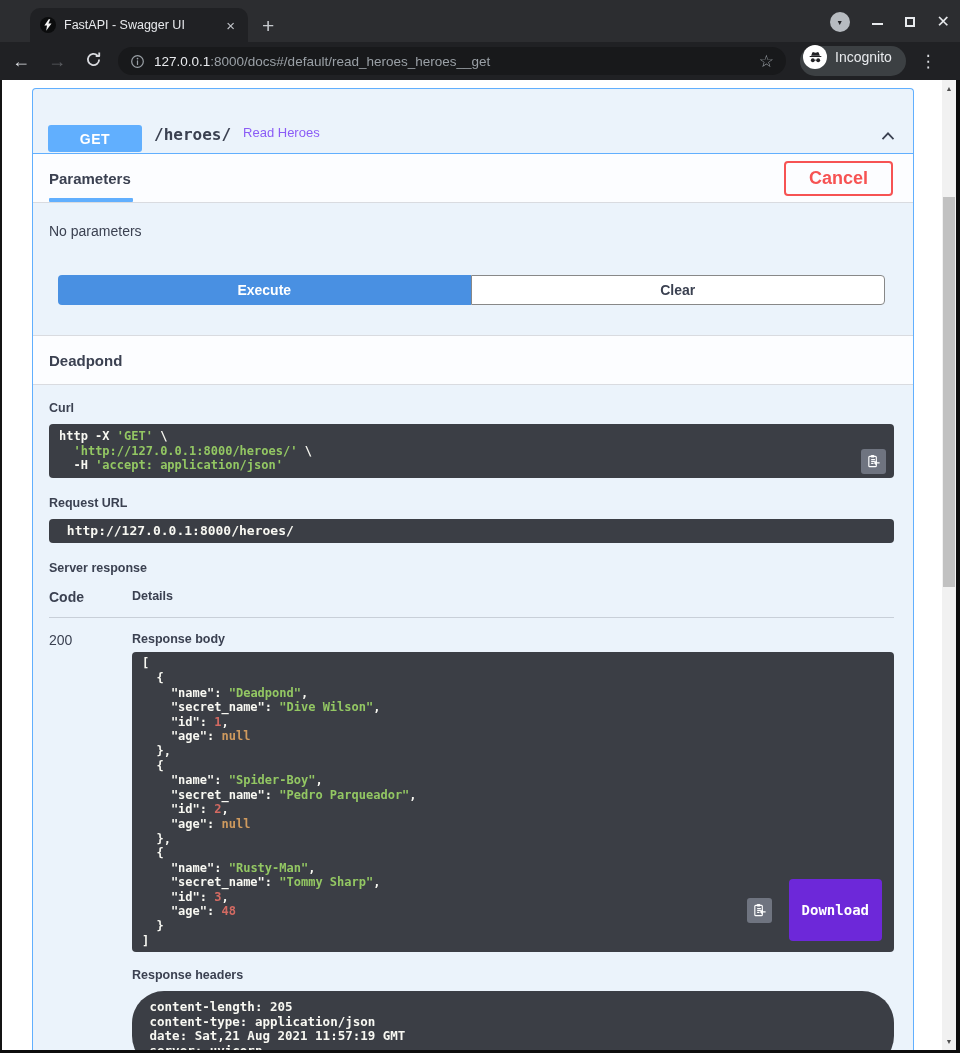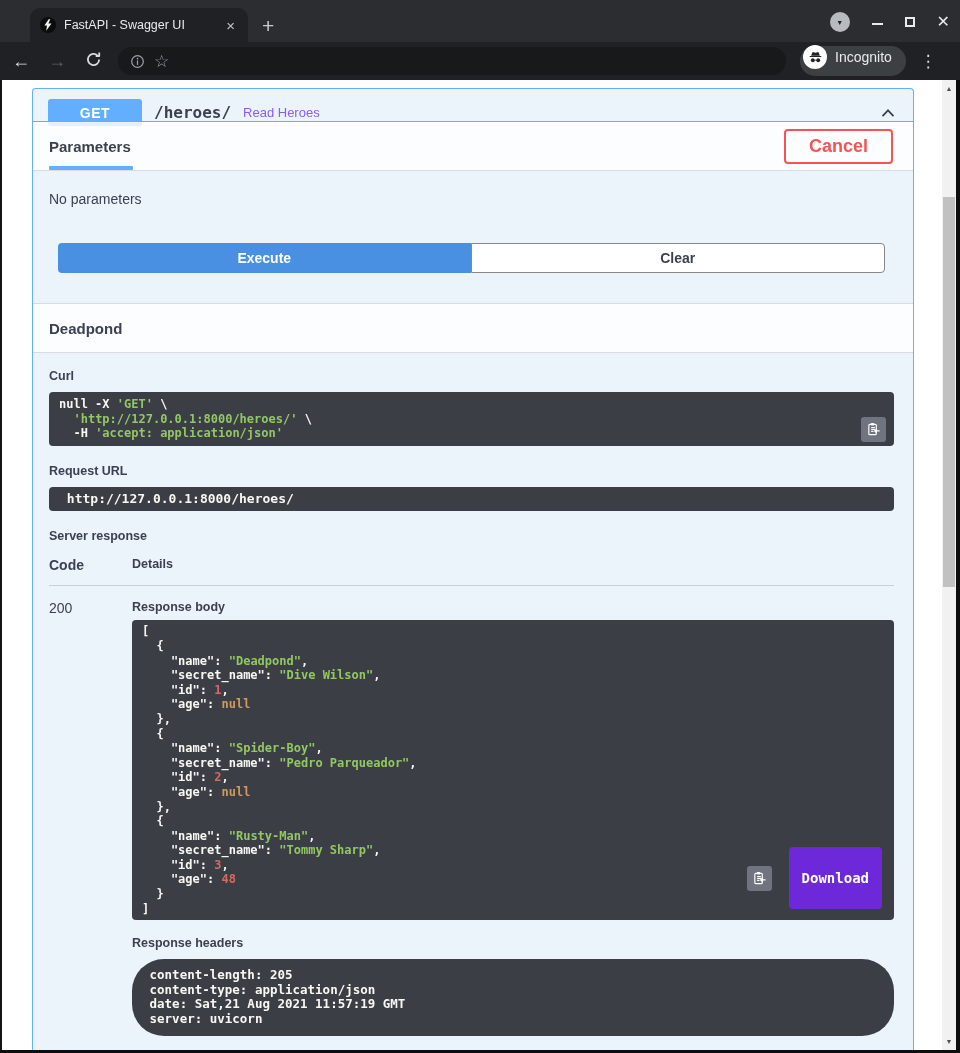--- a/index.html
+++ b/index.html
@@ -43,21 +43,21 @@
   .page { width:940px; background:#ffffff; overflow:hidden; position:relative; padding:8px 28px 0 30px; }
   .scrollbar { width:14px; background:#f1f1f1; position:relative; }
   .sb-arrow { position:absolute; left:0; width:14px; height:13px; color:#505050; font-size:7px;
               display:flex; align-items:center; justify-content:center; }
   .sb-up { top:2px; } .sb-down { bottom:2px; }
   .sb-thumb { position:absolute; top:117px; left:1px; width:12px; height:390px; background:#c1c1c1; }
   .bottombar { height:3px; background:#0d0d0d; flex:0 0 auto; }
 
   
   .opblock { border:1px solid #61affe; border-bottom:none; border-radius:4px 4px 0 0; background:#ebf3fb; min-height:1005px; }
-  .summary { display:flex; align-items:center; padding:18px 14px 3px 15px; border-bottom:1px solid #61affe; height:33px; }
+  .summary { display:flex; padding:4px 14px 3px 15px; border-bottom:1px solid #61affe; height:33px;margin-top:32px; }
   .method-badge { background:#61affe; color:#fff; font-weight:bold; font-size:14px; width:94px; height:27px;
                   border-radius:3px; display:flex; align-items:center; justify-content:center; letter-spacing:.5px; }
   .op-path { font-family:"DejaVu Sans Mono", monospace; font-weight:bold; font-size:16px; color:#3b4151; margin-left:12px; }
   .op-summary { font-size:13px; color:#8b5cf6; margin-left:12px; flex:1; }
   .chevron { display:flex; }
 
   .section-header { background:rgba(255,255,255,.82); display:flex; align-items:center; justify-content:space-between;
                     padding:0 20px 0 16px; height:49px; border-bottom:1px solid rgba(59,65,81,.18); position:relative; }
   .tab-item { font-size:15px; font-weight:bold; color:#3b4151; }
   .tab-underline { position:absolute; left:16px; bottom:0; width:84px; height:4px; background:#61affe; border-radius:1px; }
@@ -139,20 +139,21 @@
       </svg>
     </span>
     <div class="omnibox">
       <span style="display:flex;">
         <svg width="15" height="15" viewBox="0 0 16 16" fill="none" stroke="#9aa0a6" stroke-width="1.3">
           <circle cx="8" cy="8" r="6.2"></circle>
             <path d="M8 7.4v3.8" stroke-linecap="round"></path>
             <circle cx="8" cy="4.9" r=".9" fill="#9aa0a6" stroke="none"></circle>
         </svg>
       </span>
+      <span class="url"><span class="host">127.0.0.1</span><span class="rest">:8000/docs#/default/read_heroes_heroes__get</span></span>
       <span class="star">☆</span>
     </div>
     <div class="incog-badge">
       <span class="incog-circle">
         <svg width="15" height="15" viewBox="0 0 24 24" fill="#202124">
           <path d="M5 9h14l-1.8-4.6c-.3-.8-1.1-1.2-1.9-1L12 4.2 8.7 3.4c-.8-.2-1.6.2-1.9 1z"></path>
           <rect x="2.5" y="9.6" width="19" height="1.7" rx=".8"></rect>
           <circle cx="7.7" cy="16.3" r="3.1"></circle>
             <circle cx="16.3" cy="16.3" r="3.1"></circle>
           <rect x="10.6" y="15.5" width="2.8" height="1.2"></rect>
@@ -193,21 +194,21 @@
 
         <div class="responses-header">
           <span class="responses-title">Deadpond</span>
         </div>
 
         <div class="responses-inner">
 
           <div class="block-label">Curl</div>
           <div class="codeblock">
             <div>
-                <div class="code-line"><span class="tok-p">null -X </span><span class="tok-s">'GET'</span><span class="tok-p"> \</span></div>
+                <div class="code-line"><span class="tok-p">http -X </span><span class="tok-s">'GET'</span><span class="tok-p"> \</span></div>
                 <div class="code-line"><span class="tok-p">  </span><span class="tok-s">'http://127.0.0.1:8000/heroes/'</span><span class="tok-p"> \</span></div>
                 <div class="code-line"><span class="tok-p">  -H </span><span class="tok-s">'accept: application/json'</span></div>
               </div>
             <button class="copy-btn curl-copy">
               <svg width="15" height="15" viewBox="0 0 16 16" fill="none" stroke="#fff" stroke-width="1.2">
                 <rect x="3" y="2.5" width="8" height="11" rx="1"></rect>
                 <rect x="5.3" y="1" width="3.4" height="2.6" rx=".5" fill="#fff" stroke="none"></rect>
                 <path d="M5.5 6h4M5.5 8h4M5.5 10h2.5"></path>
                 <path d="M14.5 9.5H9.5M11.3 7.4 9.2 9.5l2.1 2.1"></path>
               </svg>

